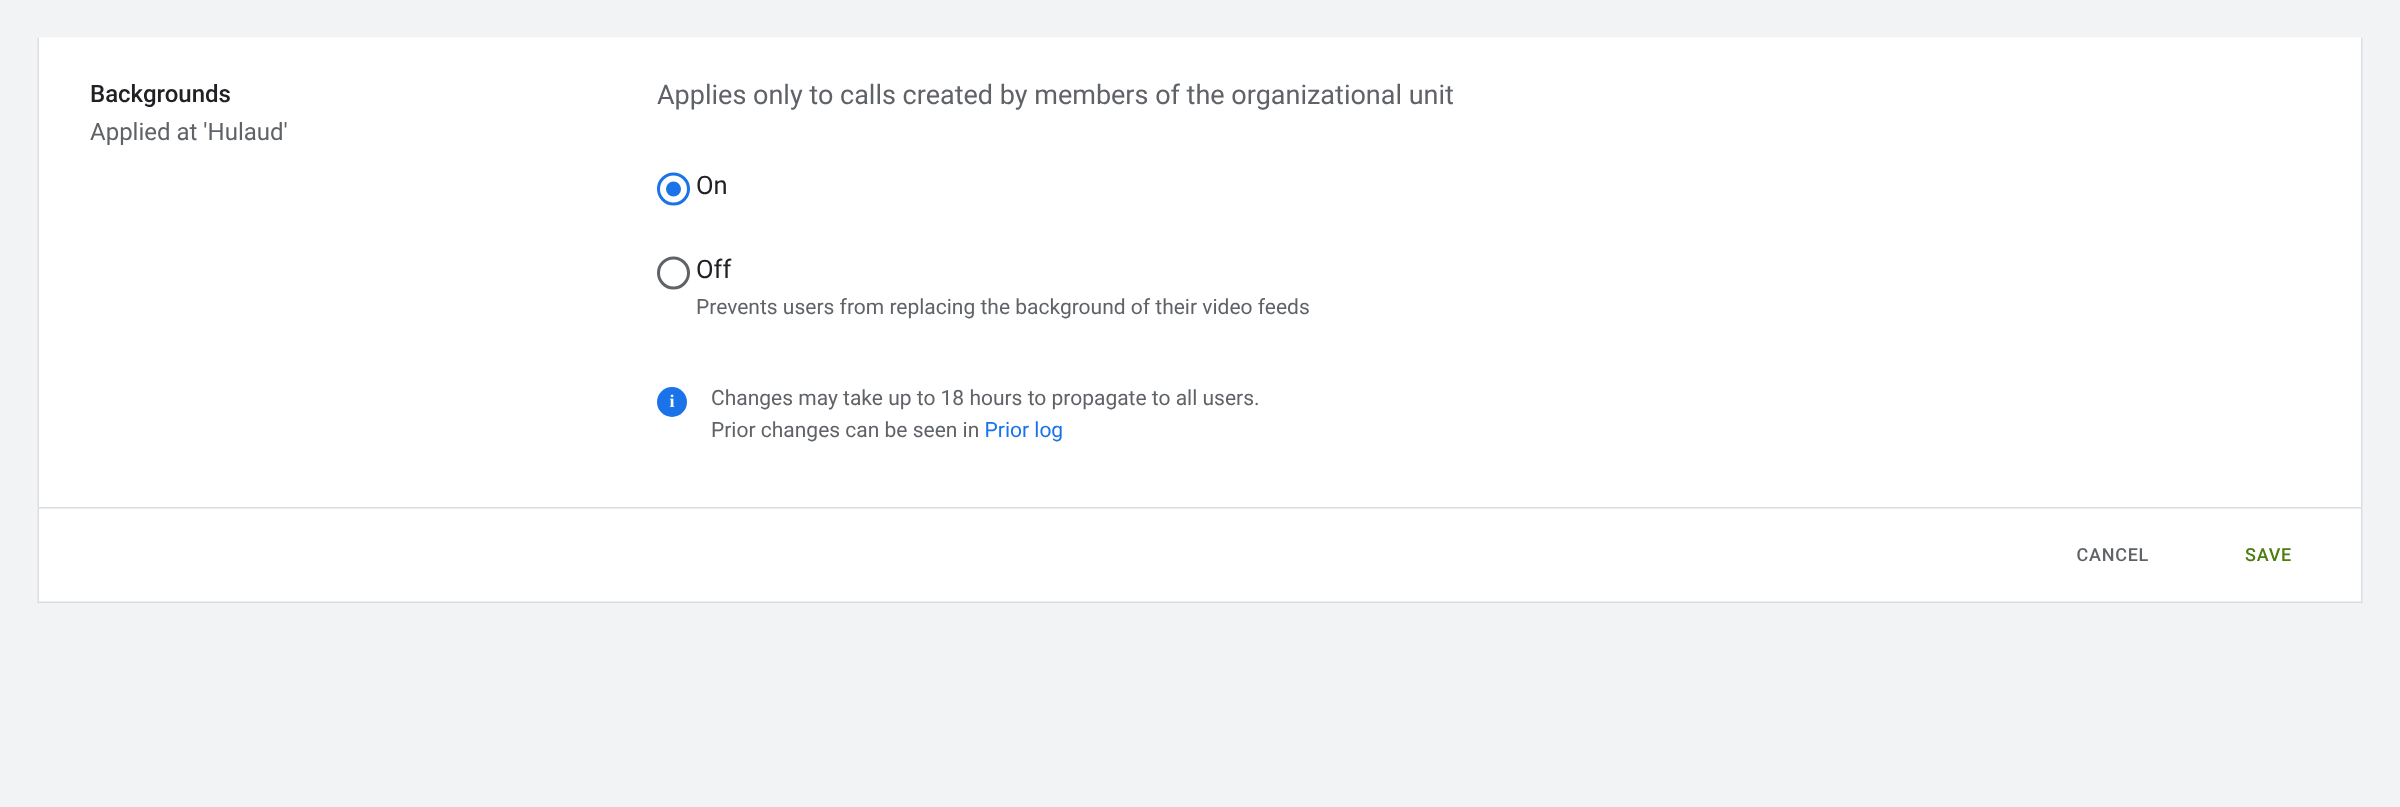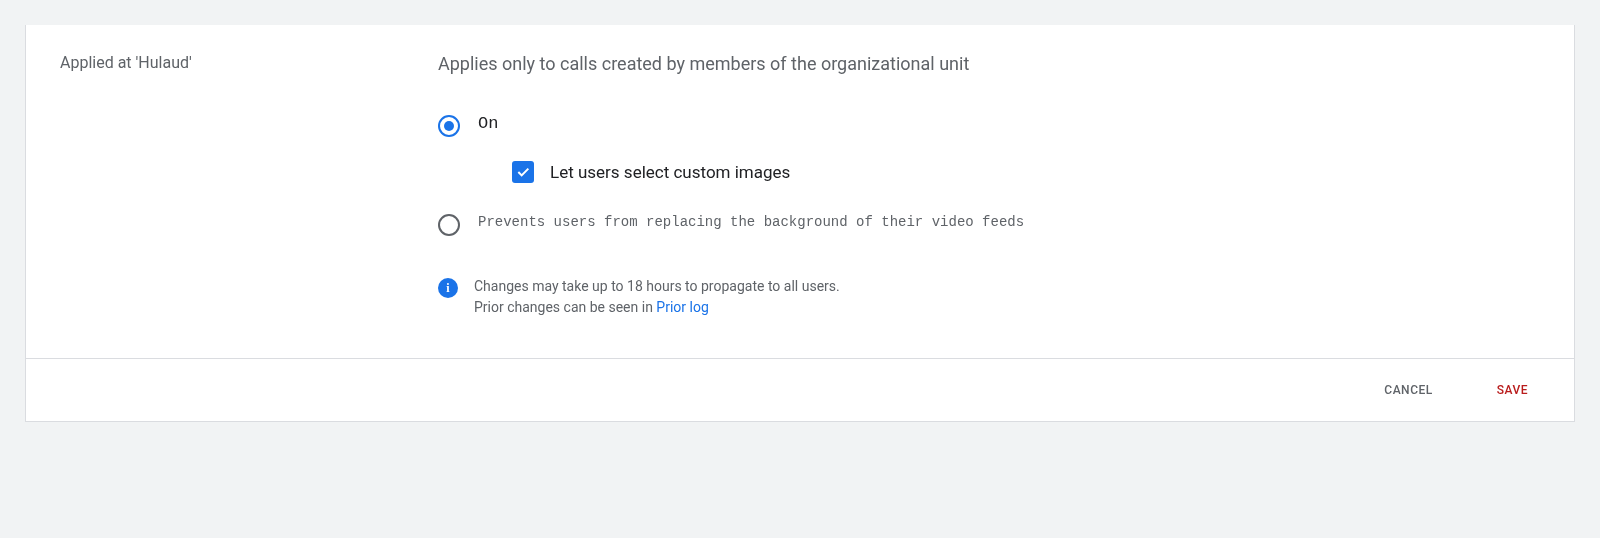--- a/index.html
+++ b/index.html
@@ -48,23 +48,22 @@
       flex: 1;
     }
     .scope-text {
       font-size: 18px;
       color: #5f6368;
       margin-bottom: 40px;
     }
     .radio-row {
       display: flex;
       align-items: flex-start;
-      gap: 18px;
+      gap: 4px;
       margin-bottom: 10px;
-      font-family: Liberation Mono, monospace;
     }
     .radio {
       width: 22px;
       height: 22px;
       border-radius: 50%;
       flex-shrink: 0;
       margin-top: 1px;
       position: relative;
       cursor: pointer;
     }
@@ -177,55 +176,49 @@
       font-weight: 500;
       letter-spacing: 0.5px;
       cursor: pointer;
       padding: 8px 12px;
       font-family: inherit;
     }
     .btn-cancel {
       color: #5f6368;
     }
     .btn-save {
-      color: #b91c1c;
+      color: #4d7c0f;
     }
   </style>
 </head>
 <body>
 
 <div class="card">
   <div class="card-body">
     <div class="left-col">
+      <div class="section-title">Backgrounds</div>
       <div class="applied-at">Applied at 'Hulaud'</div>
     </div>
     <div class="right-col">
       <div class="scope-text">Applies only to calls created by members of the organizational unit</div>
 
       <div class="radio-block">
         <div class="radio-row">
           <div class="radio selected"></div>
           <div>
             <div class="radio-label">On</div>
           </div>
         </div>
-        <div class="checkbox-row">
-          <div class="checkbox">
-            <svg viewBox="0 0 24 24">
-              <path fill="none" stroke="#ffffff" stroke-width="3" d="M5 12l5 5L20 7"></path>
-            </svg>
-          </div>
-          <div class="checkbox-label">Let users select custom images</div>
-        </div>
       </div>
 
       <div class="radio-block">
         <div class="radio-row">
           <div class="radio unselected"></div>
           <div>
+            <div class="radio-label">Off</div>
             <div class="radio-desc">Prevents users from replacing the background of their video feeds</div>
           </div>
         </div>
       </div>
 
       <div class="info-row">
         <div class="info-icon">
             <span>i</span>
           </div>
         <div class="info-text">

